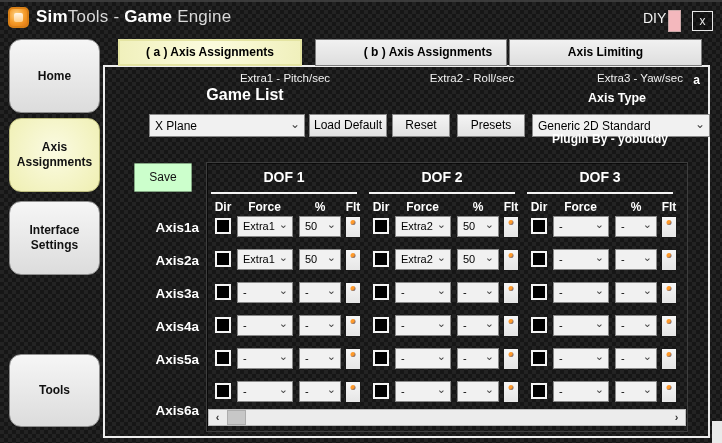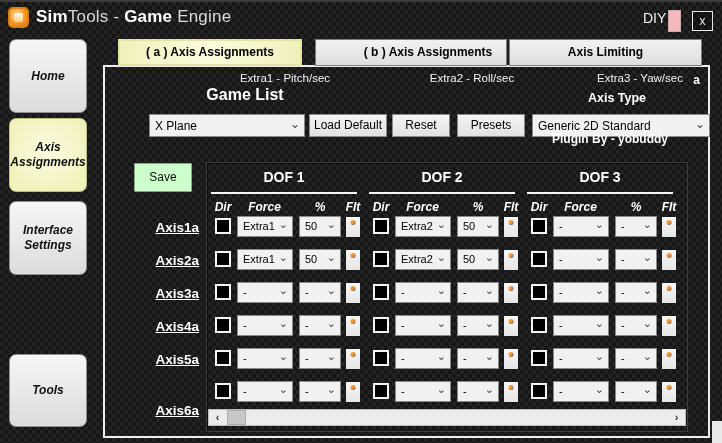--- a/index.html
+++ b/index.html
@@ -23,25 +23,25 @@
     background:linear-gradient(#fff6e8,#ffcf8a); border-radius:2px; }
   .title { position:absolute; left:36px; top:5px; font-size:17px; color:#d9d9d9; letter-spacing:.2px; }
   .title .b { color:#ffffff; font-weight:bold; }
   .diy { position:absolute; left:643px; top:8px; font-size:14px; color:#f2f2f2; }
   .pink-btn { position:absolute; left:668px; top:8px; width:13px; height:22px;
     background:#f4b8bd; border:1px solid #caa; }
   .close-btn { position:absolute; left:692px; top:9px; width:21px; height:20px;
     border:1px solid #e8e8e8; color:#e8e8e8; font-size:12px; text-align:center; line-height:18px;
     background:rgba(0,0,0,.25); }
   
-  .side-btn { position:absolute; left:9px; width:78px;
+  .side-btn { position:absolute; left:9px; width:91px;
     background:linear-gradient(180deg,#f6f6f6,#dcdcdc);
-    border:1px solid #8f8f8f; border-radius:7px;
+    border:1px solid #8f8f8f; border-radius:12px;
     display:flex; align-items:center; justify-content:center; text-align:center;
-    font-weight:bold; font-size:12px; color:#111; line-height:15px;font-style:italic; }
+    font-weight:bold; font-size:12px; color:#111; line-height:15px; }
   .side-btn.active { background:radial-gradient(circle at 50% 45%, #fbfbe2, #efefb2); border-color:#bdbd7e; }
   
   .tab { position:absolute; top:37px; height:27px;
     background:linear-gradient(180deg,#f1f1f1,#dedede); border:1px solid #7d7d7d;
     font-weight:bold; font-size:12px; color:#000; text-align:center; line-height:25px; z-index:3; }
   .tab.active { background:radial-gradient(circle at 50% 40%, #fcfcdf, #f0f0bc);
     border:2px solid #e4e4a2; line-height:23px; }
   
   .panel { position:absolute; left:103px; top:63px; width:607px; height:373px;
     border:2px solid #ededed; z-index:2; }
@@ -53,28 +53,28 @@
   .combo .ct { position:absolute; left:5px; top:4px; font-size:12px; color:#000;
     font-weight:normal; font-style:normal; white-space:nowrap; }
   .combo .chev { position:absolute; right:4px; top:2px; font-size:12px; color:#444; font-style:normal; }
   .pbtn { position:absolute; top:47px; height:23px; background:linear-gradient(180deg,#f4f4f4,#e2e2e2);
     border:1px solid #8a8a8a; font-size:12px; color:#000; text-align:center; line-height:21px; }
   .plugin { position:absolute; transform:translateX(-50%); top:65px; font-size:12px; font-weight:bold; color:#fff; white-space:nowrap; }
   .save-btn { position:absolute; left:29px; top:96px; width:58px; height:29px;
     background:#ccffcc; border:1px solid #84a884; border-radius:1px;
     font-size:12px; color:#111; text-align:center; line-height:27px; }
   .axis-label { position:absolute; left:27px; width:67px; height:22px; text-align:right;
-    font-size:13.5px; font-weight:bold; color:#fff; line-height:22px;text-decoration:underline; }
+    font-size:13.5px; font-weight:bold; color:#fff; line-height:22px; }
   
   .tframe { position:absolute; left:101px; top:95px; width:482px; height:270px;
     border:1px solid #3d3d3d; box-shadow:inset 1px 1px 0 rgba(0,0,0,.6); }
   .dof-h { position:absolute; top:6px; width:120px; transform:translateX(-50%);
     font-size:14px; font-weight:bold; color:#fff; text-align:center; }
   .dof-u { position:absolute; top:29px; width:146px; height:2px; background:#f5f5f5; }
-  .col-h { position:absolute; top:37px; font-size:12px; font-weight:bold; color:#fff; text-align:center;font-style:italic; }
+  .col-h { position:absolute; top:37px; font-size:12px; font-weight:bold; color:#fff; text-align:center; }
   .row { position:absolute; left:0; width:480px; height:24px; }
   .grp { position:absolute; top:0; width:148px; height:24px; }
   .cb { position:absolute; left:0; top:2px; width:16px; height:16px; background:#000; border:2px solid #f5f5f5; }
   .combo.sm { height:21px; }
   .combo.sm .ct { font-size:11px; top:3px; }
   .combo.sm .chev { font-size:11px; top:1px; }
   .force { left:22px; width:56px; }
   .pct { left:84px; width:42px; }
   .flt { position:absolute; left:130px; top:0; width:16px; height:22px;
     background:linear-gradient(180deg,#f6f6f6,#e6e6e6); border:1px solid #1a1a1a; }

